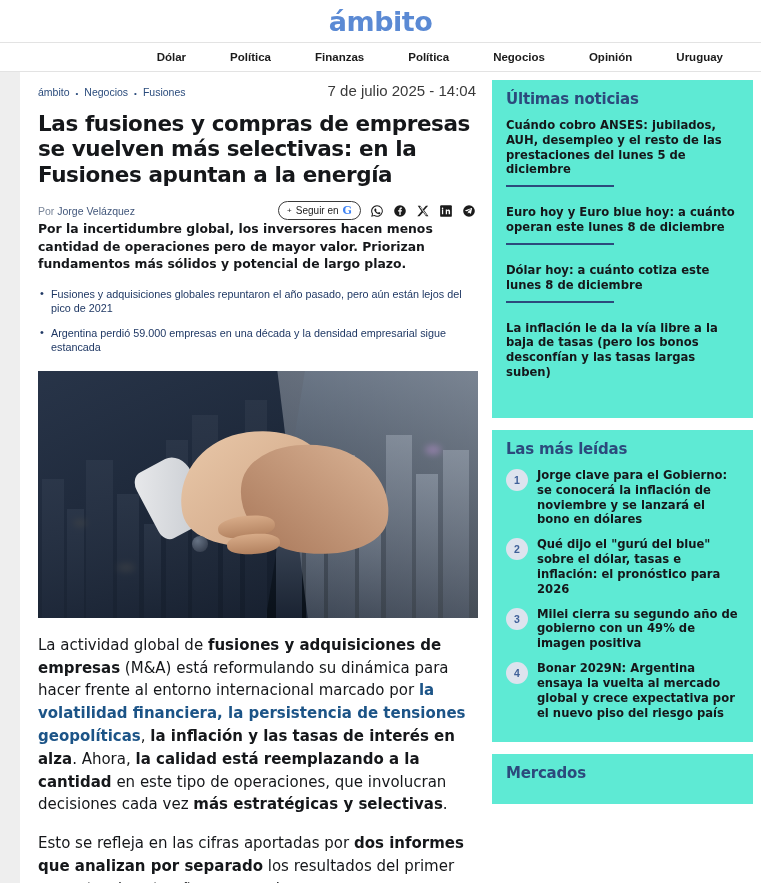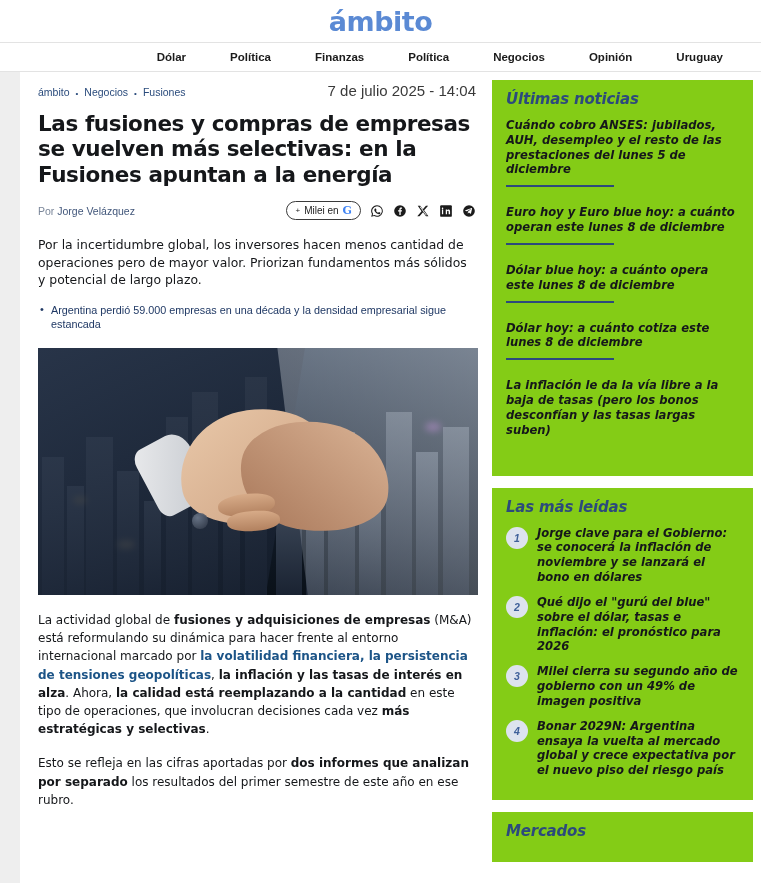--- a/index.html
+++ b/index.html
@@ -49,39 +49,39 @@
   .pubdate { font-size: 15px; color: #3a3a3a; }
 
   
   h1.headline {
     font-family: "DejaVu Sans", sans-serif;
     font-size: 21.5px; line-height: 1.18; font-weight: 700;
     color: #15171a; letter-spacing: -0.4px; margin-bottom: 14px;
   }
 
   
-  .bylinerow { display: flex; align-items: center; justify-content: space-between; margin-bottom: 16px; }
+  .bylinerow { display: flex; align-items: center; justify-content: space-between; margin-bottom: 0; }
   .byline { font-size: 10.5px; color: #41567a; }
   .byline b { font-weight: 400; color: #7a8699; }
   .share { display: flex; align-items: center; gap: 9px; }
   .follow-pill {
     display: flex; align-items: center; gap: 4px;
     border: 1px solid #3a3a3a; border-radius: 11px;
     padding: 2px 8px; font-size: 10px; color: #1b1b1b; cursor: pointer;
     white-space: nowrap;
   }
   .follow-pill .plus { font-size: 8px; }
   .gicon { font-weight: 700; font-size: 11px; color:#4285F4; font-family:"DejaVu Serif", serif;}
   .sicon { width: 14px; height: 14px; display:inline-block; cursor:pointer; }
   .sicon svg { width: 14px; height: 14px; display:block; }
 
   
   .lead {
     font-family: "DejaVu Sans", sans-serif;
-    font-size: 12.4px; line-height: 1.42; font-weight: 400; color: #15171a;
+    font-size: 12.4px; line-height: 1.42; font-weight: 700; color: #15171a;
     margin-bottom: 14px;
   }
 
   
   ul.keypoints { list-style: none; margin-bottom: 16px; }
   ul.keypoints li {
     position: relative; padding-left: 13px; margin-bottom: 10px;
     font-size: 10.8px; line-height: 1.34; color: #1f3864; font-weight: 500;
   }
   ul.keypoints li::before {
@@ -117,27 +117,27 @@
   .btn-dot { position:absolute; left:35%; top:67%; width:16px; height:16px; border-radius:50%;
     background: radial-gradient(circle at 35% 30%, #6e7a8c, #2b3342); opacity:.9; }
   .caption {
     font-size: 9.6px; line-height: 1.3; color: #555; width: 440px; margin-top: 6px;
     font-family: "DejaVu Sans", sans-serif;
   }
 
   
   .para {
     font-family: "DejaVu Sans", sans-serif;
-    font-size: 12px; line-height: 1.52; color: #15171a; margin-top: 16px;
+    font-size: 15px; line-height: 1.52; color: #15171a; margin-top: 16px;
   }
   .para b { font-weight: 700; }
   .para a { color: #1c5487; font-weight: 700; text-decoration: none; cursor: pointer; }
 
   
-  .panel { background: #84cc16; padding: 10px 14px 12px 14px; margin-bottom: 12px; font-style: italic; }
+  .panel { background: #5eead4; padding: 10px 14px 12px 14px; margin-bottom: 12px; }
   .panel-title {
     font-family: "DejaVu Sans", sans-serif;
     font-size: 15px; font-weight: 700; color: #2c4a7c; margin-bottom: 10px; letter-spacing: -0.2px;
   }
   .news-item { padding-bottom: 9px; margin-bottom: 9px; }
   .news-item + .news-item { border-top: 0; }
   .news-link {
     font-family: "DejaVu Sans", sans-serif;
     font-size: 11.6px; line-height: 1.28; font-weight: 700; color: #15171a;
     display: block; cursor: pointer; margin-bottom: 8px;
@@ -194,21 +194,21 @@
       <h1 class="headline">Las fusiones y compras de empresas se vuelven más selectivas: en la Fusiones apuntan a la energía</h1>
 
       <div class="bylinerow">
         <div class="byline">
           <b>Por</b>
           <span>Jorge Velázquez</span>
         </div>
         <div class="share">
           <div class="follow-pill">
             <span class="plus">+</span>
-            <span>Milei en</span>
+            <span>Seguir en</span>
             <span class="gicon">G</span>
           </div>
           <span class="sicon">
             <svg viewBox="0 0 24 24">
                 <path fill="#1b1b1b" d="M12 2a10 10 0 0 0-8.6 15.1L2 22l5-1.3A10 10 0 1 0 12 2zm0 1.8a8.2 8.2 0 1 1-4.2 15.2l-.3-.2-3 .8.8-2.9-.2-.3A8.2 8.2 0 0 1 12 3.8zm-3 4c-.2 0-.5.1-.7.4-.3.3-.9.9-.9 2.1s.9 2.4 1 2.6c.2.2 1.8 2.8 4.4 3.8 2.2.9 2.6.7 3.1.7.5 0 1.5-.6 1.7-1.2.2-.6.2-1.1.1-1.2l-.6-.3-1.6-.8c-.2-.1-.4-.1-.6.1l-.8 1c-.1.2-.3.2-.5.1a6.6 6.6 0 0 1-3.3-2.9c-.1-.2 0-.4.1-.5l.4-.5c.1-.2.2-.3.3-.5v-.5l-.8-1.9c-.2-.4-.4-.4-.6-.4h-.7z"></path>
               </svg>
           </span>
           <span class="sicon">
             <svg viewBox="0 0 24 24">
                 <circle cx="12" cy="12" r="10" fill="#1b1b1b"></circle>
@@ -231,20 +231,21 @@
                 <circle cx="12" cy="12" r="10" fill="#1b1b1b"></circle>
                 <path fill="#fff" d="M17.3 7.7 15.5 16c-.1.6-.5.7-1 .5l-2.7-2-1.3 1.3c-.2.2-.3.3-.6.3l.2-2.8 5-4.5c.2-.2-.05-.3-.3-.1l-6.2 3.9-2.7-.8c-.6-.2-.6-.6.1-.9l10.5-4c.5-.2.9.1.8.8z"></path>
               </svg>
           </span>
         </div>
       </div>
 
       <p class="lead">Por la incertidumbre global, los inversores hacen menos cantidad de operaciones pero de mayor valor. Priorizan fundamentos más sólidos y potencial de largo plazo.</p>
 
       <ul class="keypoints">
+        <li>Fusiones y adquisiciones globales repuntaron el año pasado, pero aún están lejos del pico de 2021</li>
         <li>Argentina perdió 59.000 empresas en una década y la densidad empresarial sigue estancada</li>
       </ul>
 
       <figure>
         <div class="photo">
           <div class="sky"></div>
 
           <div class="bldg" style="left:1%;  width:5%;  height:56%;"></div>
           <div class="bldg" style="left:6.5%;width:4%;  height:44%;"></div>
           <div class="bldg" style="left:11%; width:6%;  height:64%;"></div>
@@ -293,24 +294,20 @@
 
         <div class="news-item">
           <a class="news-link">Cuándo cobro ANSES: jubilados, AUH, desempleo y el resto de las prestaciones del lunes 5 de diciembre</a>
           <div class="news-rule"></div>
         </div>
         <div class="news-item">
           <a class="news-link">Euro hoy y Euro blue hoy: a cuánto operan este lunes 8 de diciembre</a>
           <div class="news-rule"></div>
         </div>
         <div class="news-item">
-          <a class="news-link">Dólar blue hoy: a cuánto opera este lunes 8 de diciembre</a>
-          <div class="news-rule"></div>
-        </div>
-        <div class="news-item">
           <a class="news-link">Dólar hoy: a cuánto cotiza este lunes 8 de diciembre</a>
           <div class="news-rule"></div>
         </div>
         <div class="news-item">
           <a class="news-link">La inflación le da la vía libre a la baja de tasas (pero los bonos desconfían y las tasas largas suben)</a>
         </div>
       </section>
 
       <section class="panel">
         <div class="panel-title">Las más leídas</div>

